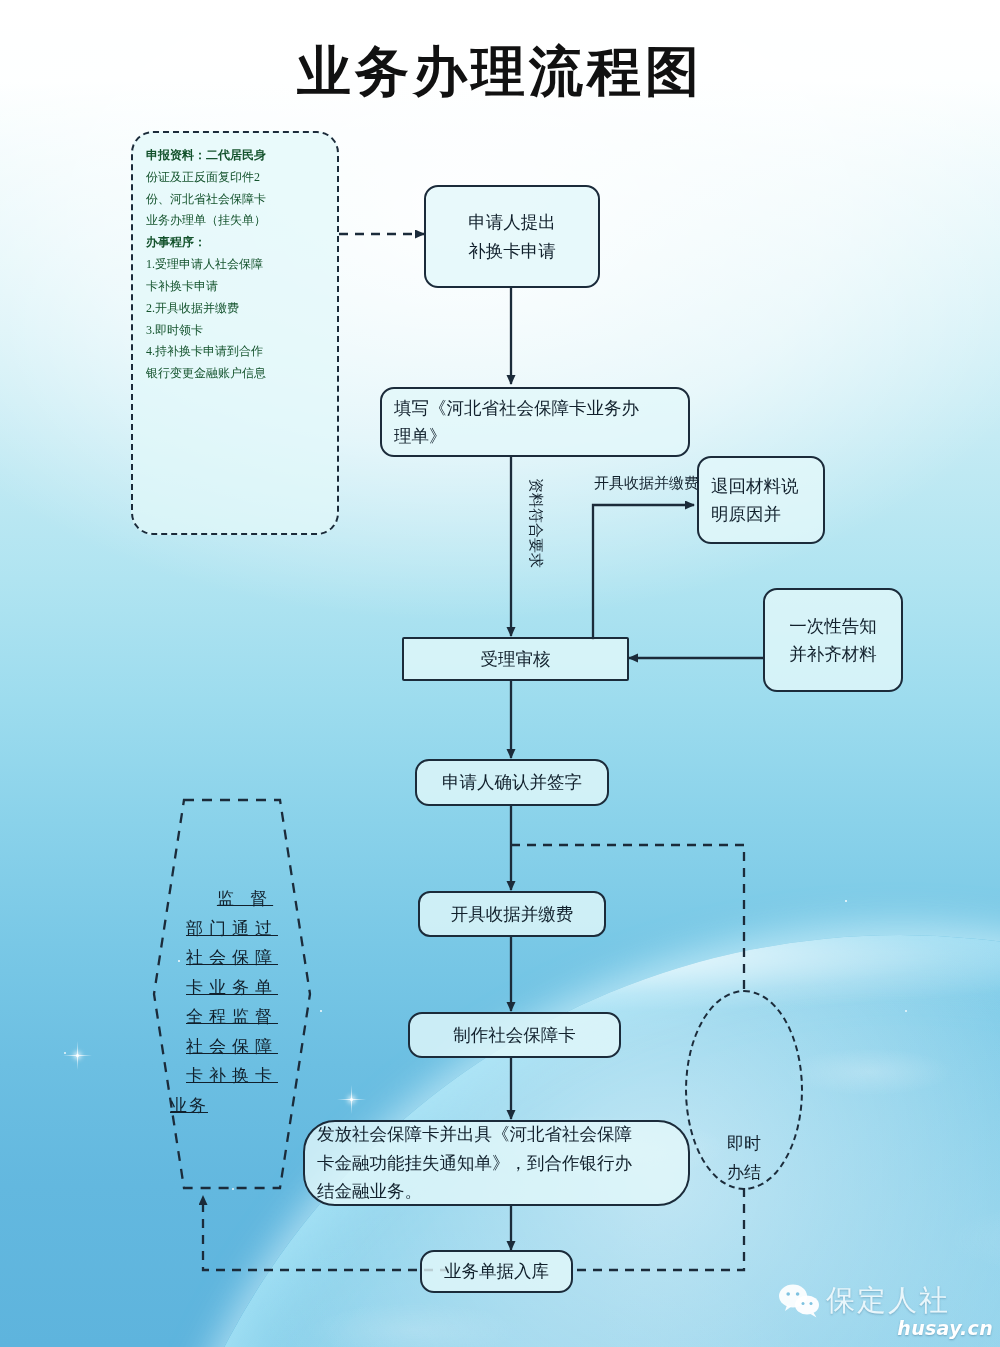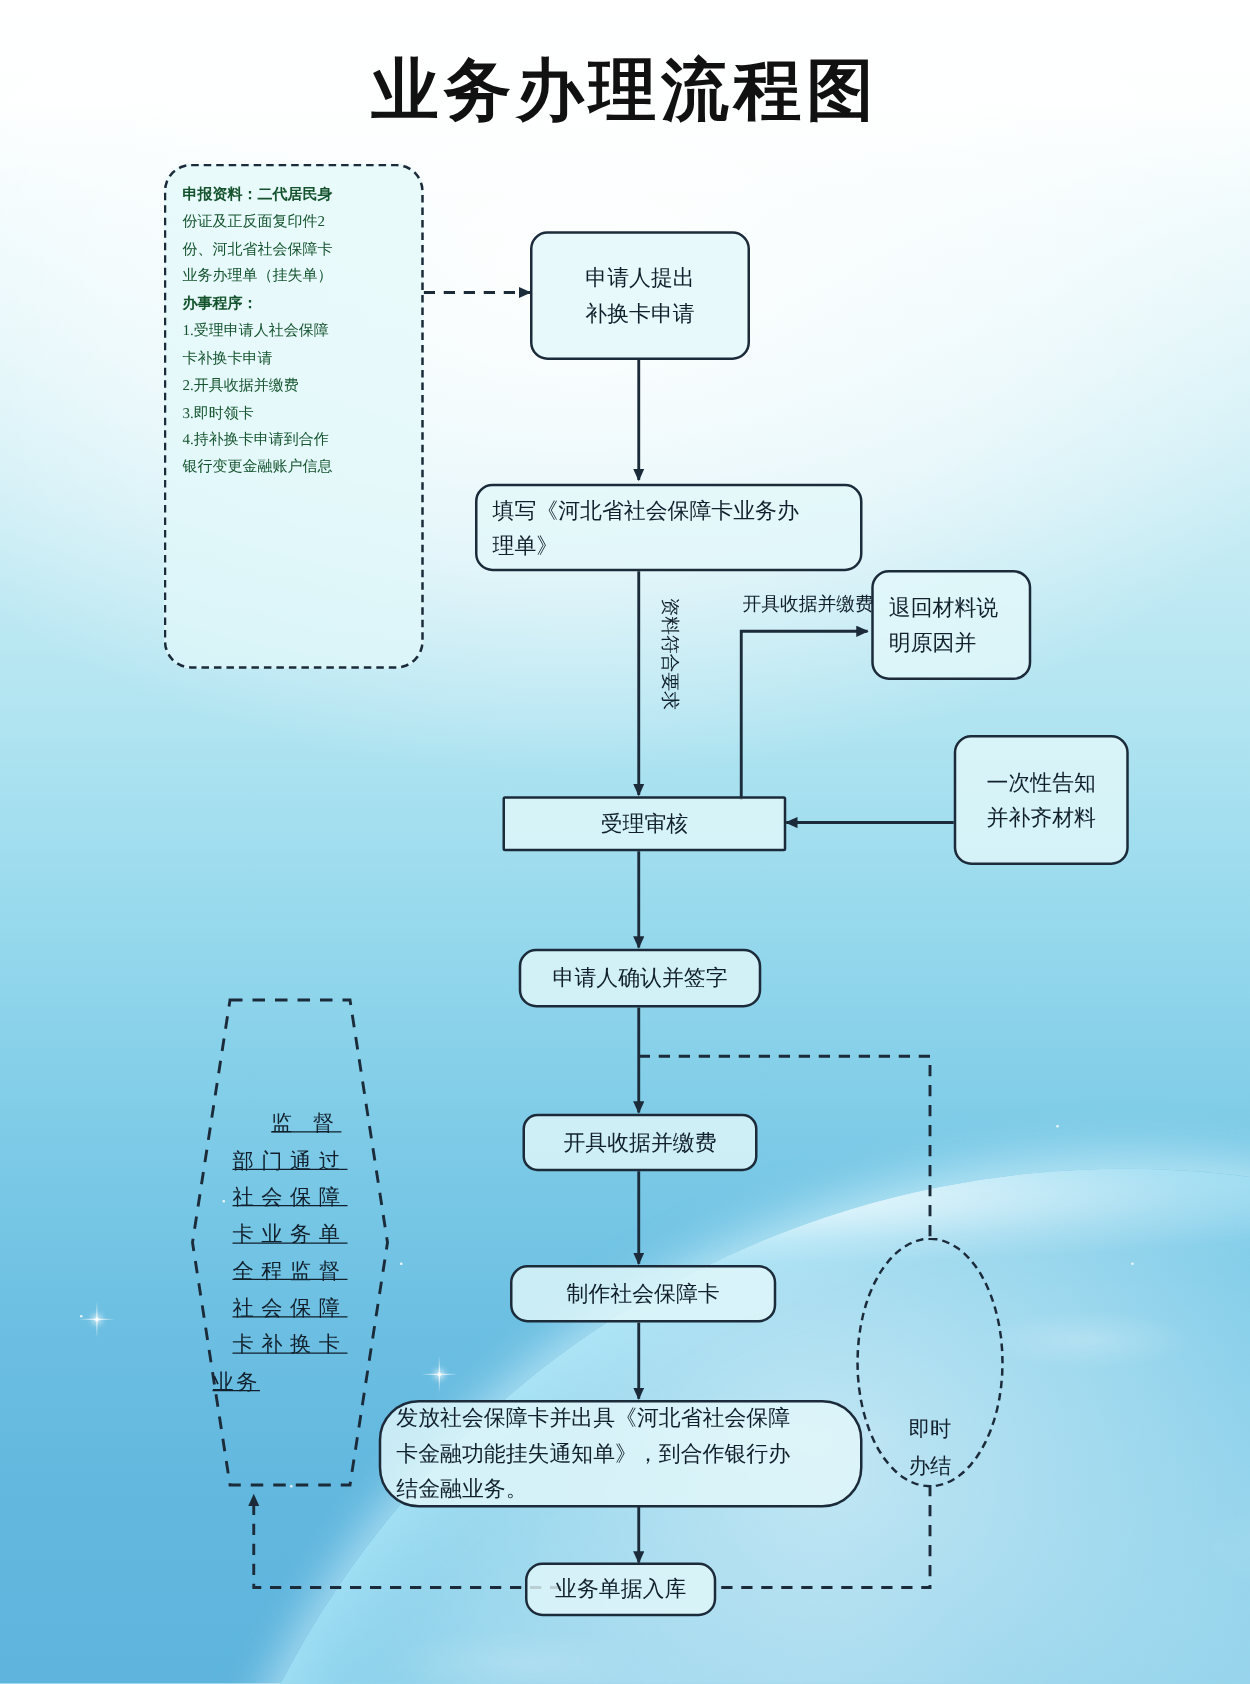--- a/index.html
+++ b/index.html
@@ -293,14 +293,28 @@
       <div class="r">卡补换卡</div>
       <div class="r last">业务</div>
     </div>
   </div>
 
   <div class="ell">
     <div>即时</div>
     <div>办结</div>
   </div>
 
+  <div class="wm">
+    <svg class="wm-wechat" viewBox="0 0 42 36">
+      <ellipse cx="15" cy="13" rx="14" ry="11.4" fill="#ffffff" opacity=".92"></ellipse>
+      <path d="M9,22 L7,28 L13.5,23.6 Z" fill="#ffffff" opacity=".92"></path>
+      <circle cx="10.2" cy="11" r="1.8" fill="#7ec2e0"></circle>
+      <circle cx="19.6" cy="11" r="1.8" fill="#7ec2e0"></circle>
+      <ellipse cx="29" cy="22" rx="12" ry="9.6" fill="#ffffff" opacity=".95"></ellipse>
+      <path d="M35.5,29.5 L38.5,34.5 L32.5,31 Z" fill="#ffffff" opacity=".95"></path>
+      <circle cx="25" cy="20.4" r="1.5" fill="#7ec2e0"></circle>
+      <circle cx="33" cy="20.4" r="1.5" fill="#7ec2e0"></circle>
+    </svg>
+    <div class="wm-brand">保定人社</div>
+    <div class="wm-url">husay.cn</div>
+  </div>
 
 </div>
 
 </body></html>

